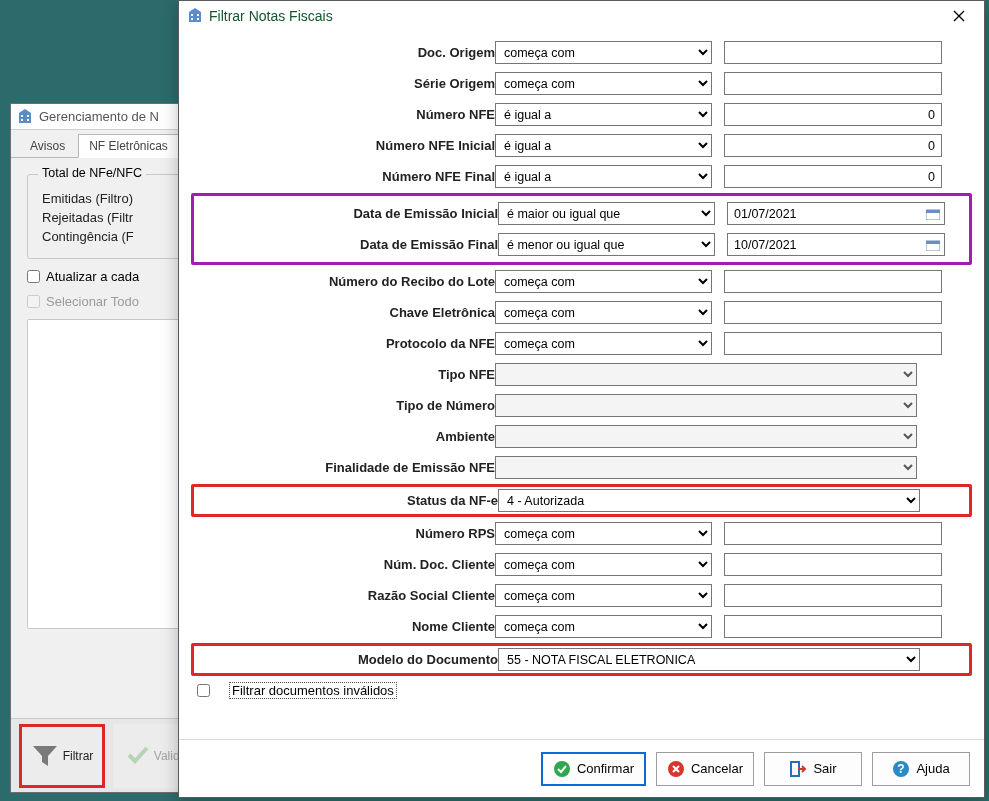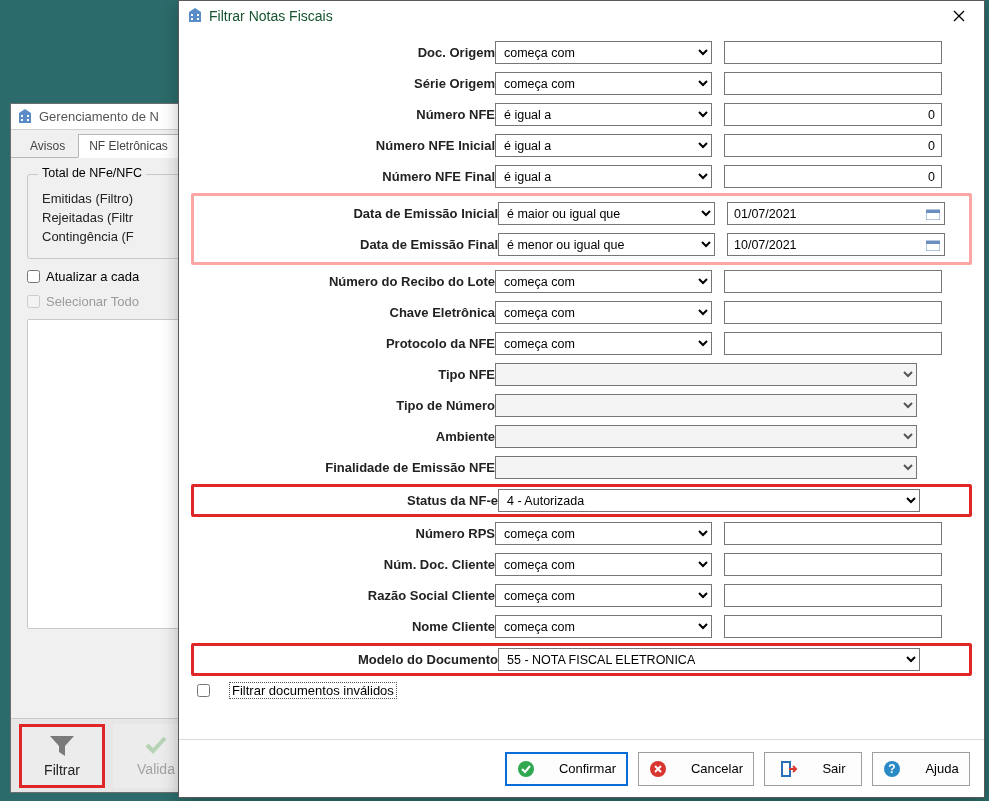--- a/index.html
+++ b/index.html
@@ -101,24 +101,24 @@
     align-items: center;
     padding: 4px 8px;
     gap: 8px;
   }
   .tool-btn {
     width: 86px;
     height: 64px;
     background: #ececec;
     border: 1px solid transparent;
     display: flex;
-    flex-direction: column;
+    flex-direction: row;
     align-items: center;
     justify-content: center;
-    font-size: 14px;
+    font-size: 12px;
     color: #666;
     gap: 4px;
   }
   .tool-btn .tb-label { text-align: center; }
   .tool-btn.primary {
     border: 3px solid #e02727;
     color: #222;
   }
   .tool-btn.disabled { color: #a3a3a3; }
 
@@ -176,21 +176,21 @@
     padding: 1px 4px;
   }
   .form-row.highlight {
     border: 3px solid #e02727;
     border-radius: 2px;
     padding: 2px 4px;
     margin: 1px 0;
     height: auto;
   }
   .highlight-wrap {
-    border: 3px solid #fca5a5;
+    border: 3px solid #a21caf;
     border-radius: 2px;
     padding: 2px 0;
     margin: 1px 0;
   }
   .highlight-wrap .form-row { height: 31px; }
 
   .fr-label {
     width: 300px;
     font-size: 13px;
     font-weight: 600;
@@ -266,21 +266,21 @@
   }
   .m-btn {
     height: 34px;
     min-width: 98px;
     padding: 0 10px;
     border: 1px solid #9e9e9e;
     background: #fdfdfd;
     display: inline-flex;
     align-items: center;
     justify-content: center;
-    gap: 24px;
+    gap: 6px;
     font-size: 13px;
     cursor: pointer;
   }
   .m-btn.primary { border: 2px solid #0a6cd6; }
   .m-btn .mic { width:18px; height:18px; display:flex; align-items:center; justify-content:center; }
 
   
   .ticon { width:16px; height:16px; display:flex; }
   .ticon svg { width:16px; height:16px; }
 

